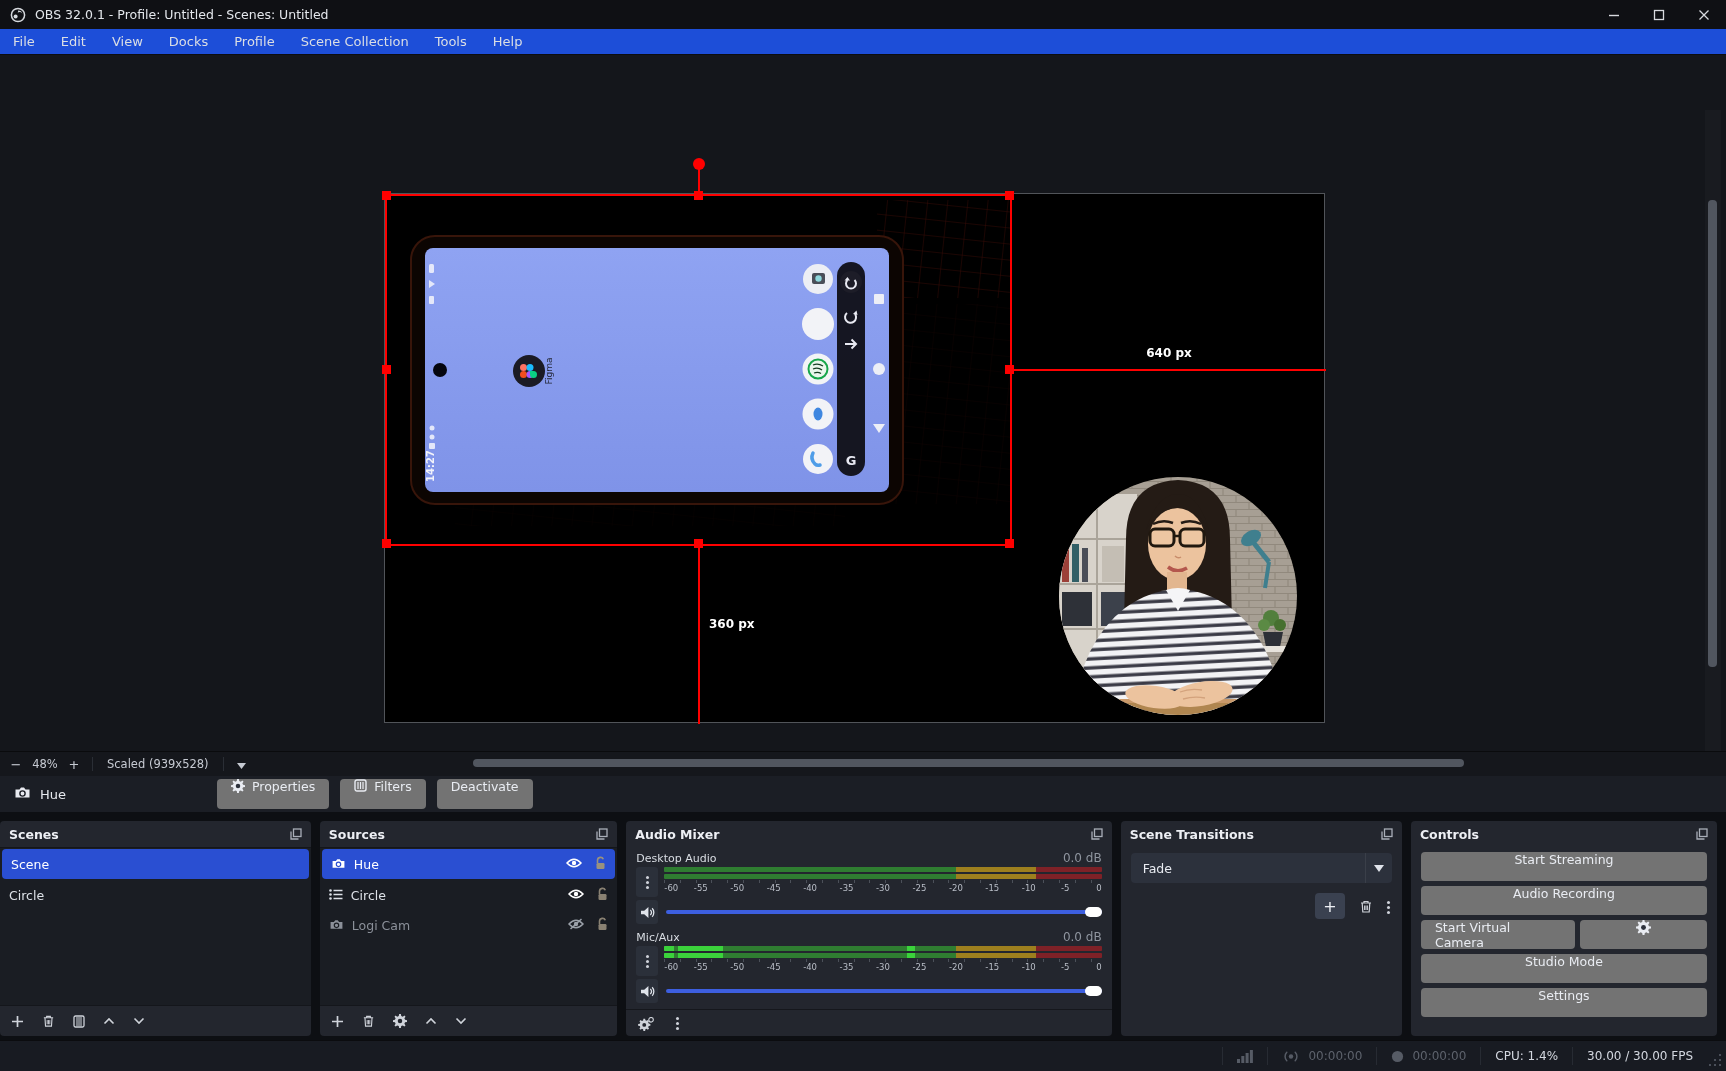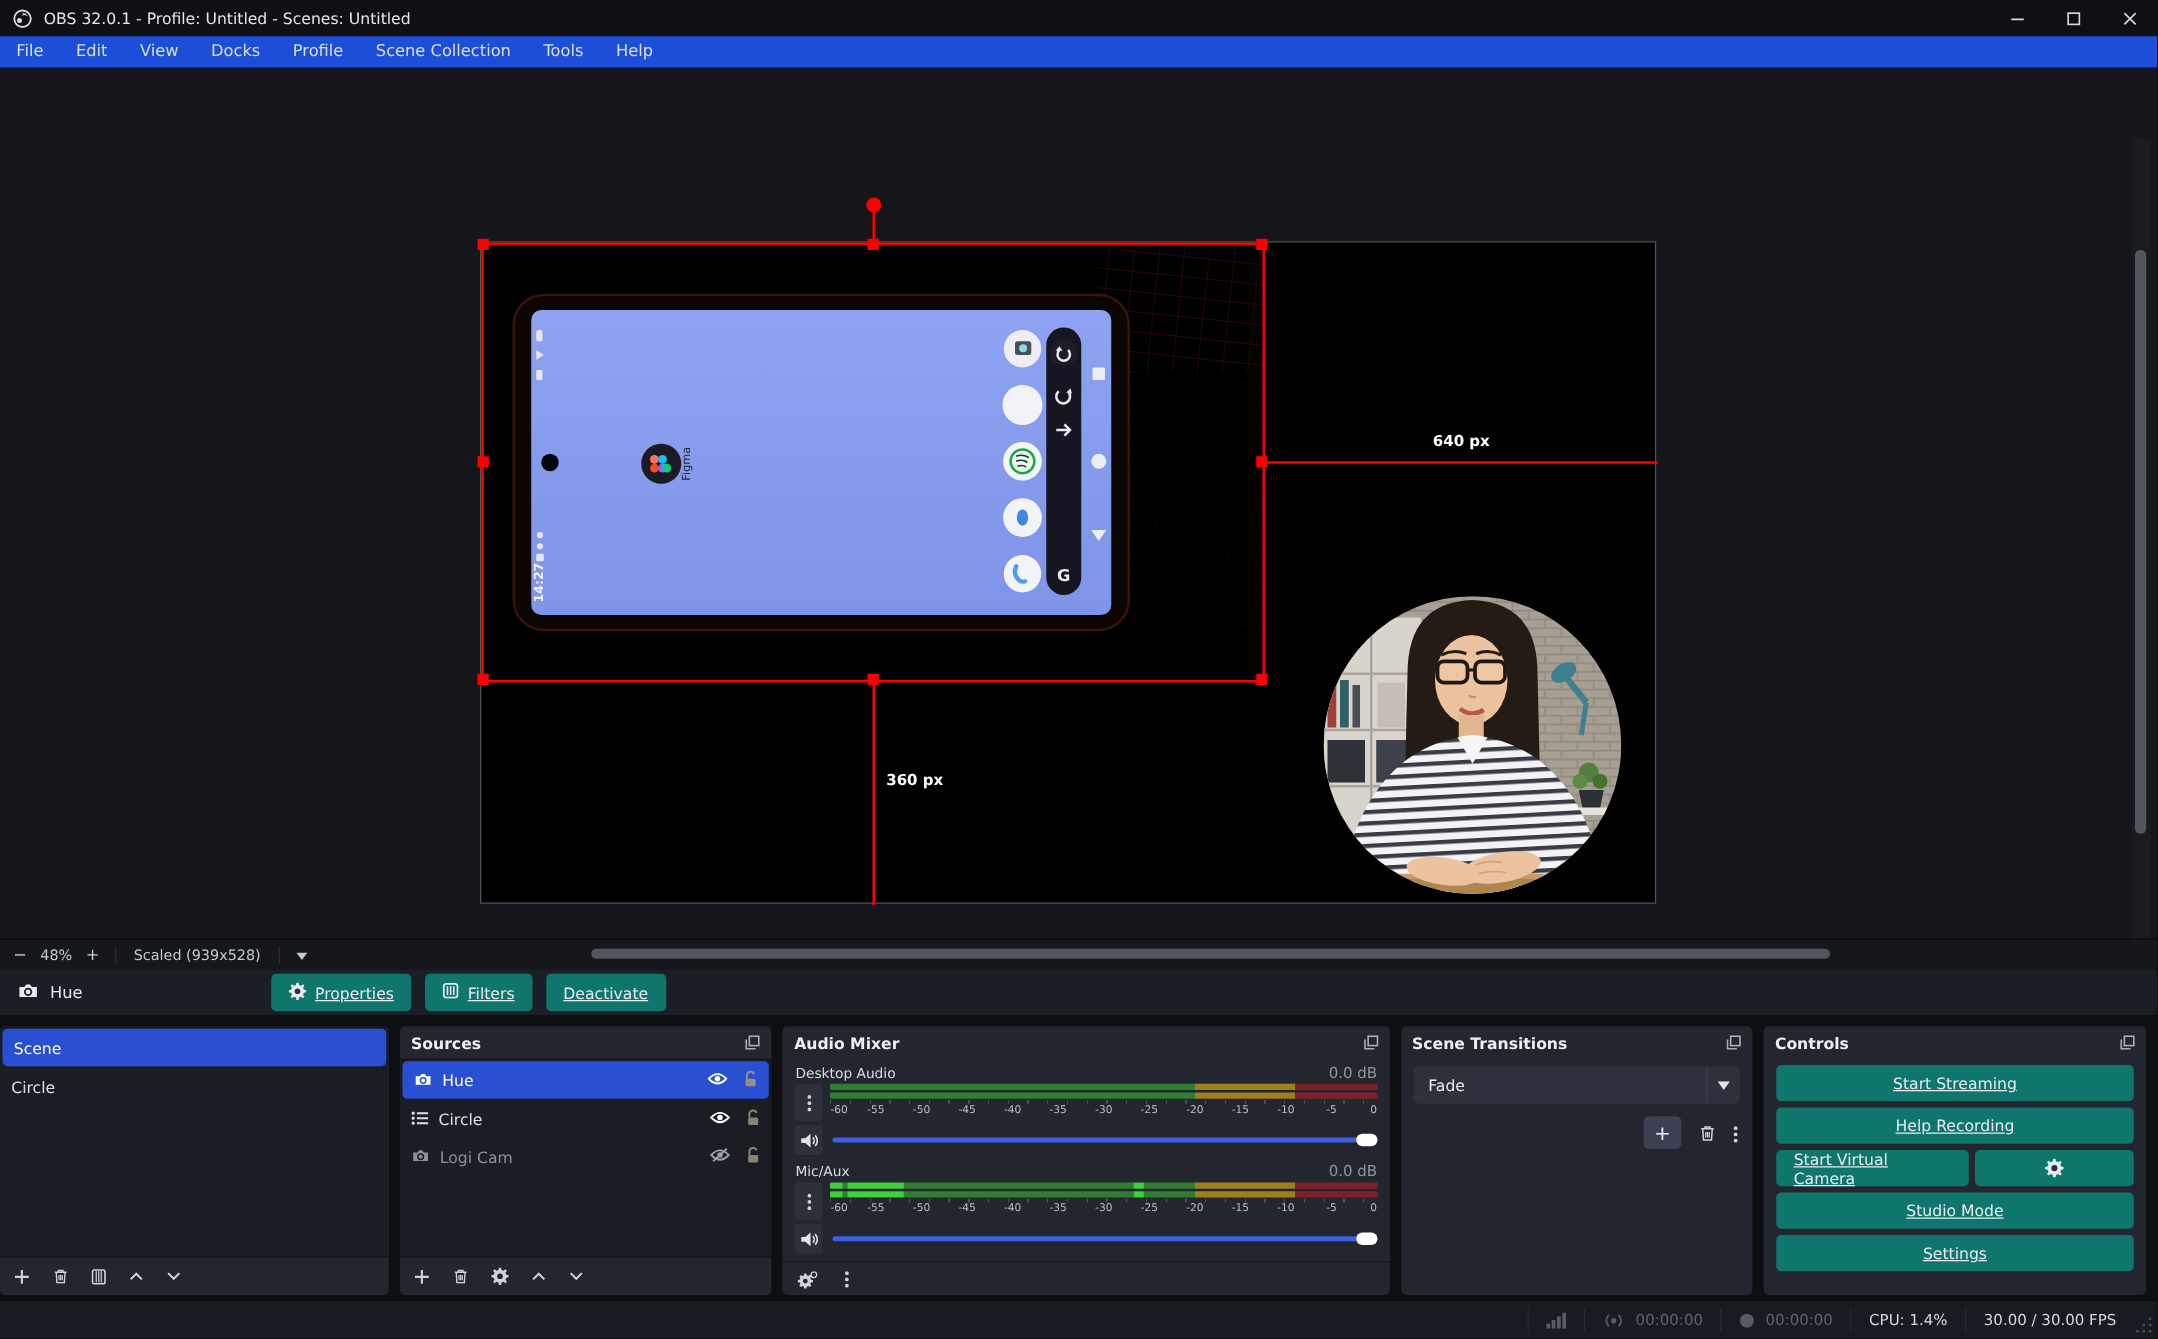--- a/index.html
+++ b/index.html
@@ -35,21 +35,21 @@
   .lbl-360 { left:324px; top:423px; }
   
   .zoombar { position:absolute; left:0; top:751px; width:1726px; height:25px; background:#15171c; border-top:1px solid #0a0b0d; display:flex; align-items:center; font-size:11.5px; color:#c6cad2; }
   .zoombar .zbtn { width:24px; text-align:center; font-size:13px; }
   .zoombar .zsep { width:1px; height:14px; background:#2a2e35; margin:0 6px; }
   .hscroll { position:absolute; left:473px; top:759px; width:991px; height:8px; background:#51565f; border-radius:4px; }
   
   .srctoolbar { position:absolute; left:0; top:776px; width:1726px; height:36px; background:#1b1e25; display:flex; align-items:center; }
   .src-id { position:absolute; left:14px; display:flex; align-items:center; gap:9px; font-size:13px; color:#e6e9ee; }
   .tb-buttons { position:absolute; left:217px; display:flex; gap:11px; }
-  .btn { background:#0f766e; border-radius:4px; color:#e9ecf2; font-size:12.5px; height:30px; display:flex; align-items:center; justify-content:center; padding:0 14px; gap:7px;text-decoration:underline; }
+  .btn { background:#737373; border-radius:4px; color:#e9ecf2; font-size:12.5px; height:30px; display:flex; justify-content:center; padding:0 14px; gap:7px; }
   
   .docks { position:absolute; left:0; top:812px; width:1726px; height:228px; background:#0d0f13; display:flex; gap:9px; padding:9px 9px 4px 0; }
   .panel { background:#23262e; border-radius:4px; display:flex; flex-direction:column; height:215px; overflow:hidden; }
   .p-scenes { width:326px; } .p-sources { width:312px; } .p-mixer { width:509px; } .p-trans { width:295px; } .p-controls { width:321px; }
   .p-head { height:26px; display:flex; align-items:center; padding:0 9px; font-size:12.5px; font-weight:bold; color:#edeff4; flex:none; }
   .popout { margin-left:auto; display:flex; }
   .listarea { flex:1; background:#1a1d23; border-top:1px solid #14161b; border-bottom:1px solid #14161b; overflow:hidden; }
   .row { height:30px; display:flex; align-items:center; padding:0 9px; font-size:12.5px; color:#dde1e7; gap:8px; }
   .row.selected { background:#2a4fd2; border-radius:4px; margin:1px 2px; color:#fff; }
   .row .right { margin-left:auto; display:flex; gap:13px; align-items:center; }
@@ -352,20 +352,29 @@
       </div>
       <div class="btn">
         <span>Deactivate</span>
       </div>
     </div>
   </div>
 
   <div class="docks">
 
     <div class="panel p-scenes">
+      <div class="p-head">
+        <span>Scenes</span>
+        <span class="popout">
+            <svg width="12" height="12" viewBox="0 0 12 12">
+              <rect x="3.5" y="1" width="7.5" height="7.5" fill="none" stroke="#a9aeb8" stroke-width="1.3"></rect>
+              <path d="M1 3.5v7.5h7.5" fill="none" stroke="#a9aeb8" stroke-width="1.3"></path>
+            </svg>
+          </span>
+      </div>
       <div class="listarea">
         <div class="row selected">
             <span>Scene</span>
           </div>
         <div class="row">
             <span>Circle</span>
           </div>
       </div>
       <div class="p-foot">
         <span class="icb">
@@ -655,21 +664,21 @@
         <span>Controls</span>
         <span class="popout">
             <svg width="12" height="12" viewBox="0 0 12 12">
               <rect x="3.5" y="1" width="7.5" height="7.5" fill="none" stroke="#a9aeb8" stroke-width="1.3"></rect>
               <path d="M1 3.5v7.5h7.5" fill="none" stroke="#a9aeb8" stroke-width="1.3"></path>
             </svg>
           </span>
       </div>
       <div class="ctl-body">
         <div class="btn ctl-btn">Start Streaming</div>
-        <div class="btn ctl-btn">Help Recording</div>
+        <div class="btn ctl-btn">Audio Recording</div>
         <div class="ctl-row">
           <div class="btn ctl-btn">Start Virtual Camera</div>
           <div class="btn ctl-btn gearbtn">
               <svg width="15" height="15" viewBox="0 0 16 16">
                 <path d="M7 0h2l.4 2.2 1.8.8L13 1.7 14.3 3l-1.3 1.8.8 1.8L16 7v2l-2.2.4-.8 1.8 1.3 1.8L13 14.3l-1.8-1.3-1.8.8L9 16H7l-.4-2.2-1.8-.8L3 14.3 1.7 13l1.3-1.8-.8-1.8L0 9V7l2.2-.4.8-1.8L1.7 3 3 1.7l1.8 1.3 1.8-.8z" fill="#e9ecf2"></path>
                 <circle cx="8" cy="8" r="2.6" fill="#2c313c"></circle>
               </svg>
             </div>
         </div>
         <div class="btn ctl-btn">Studio Mode</div>

